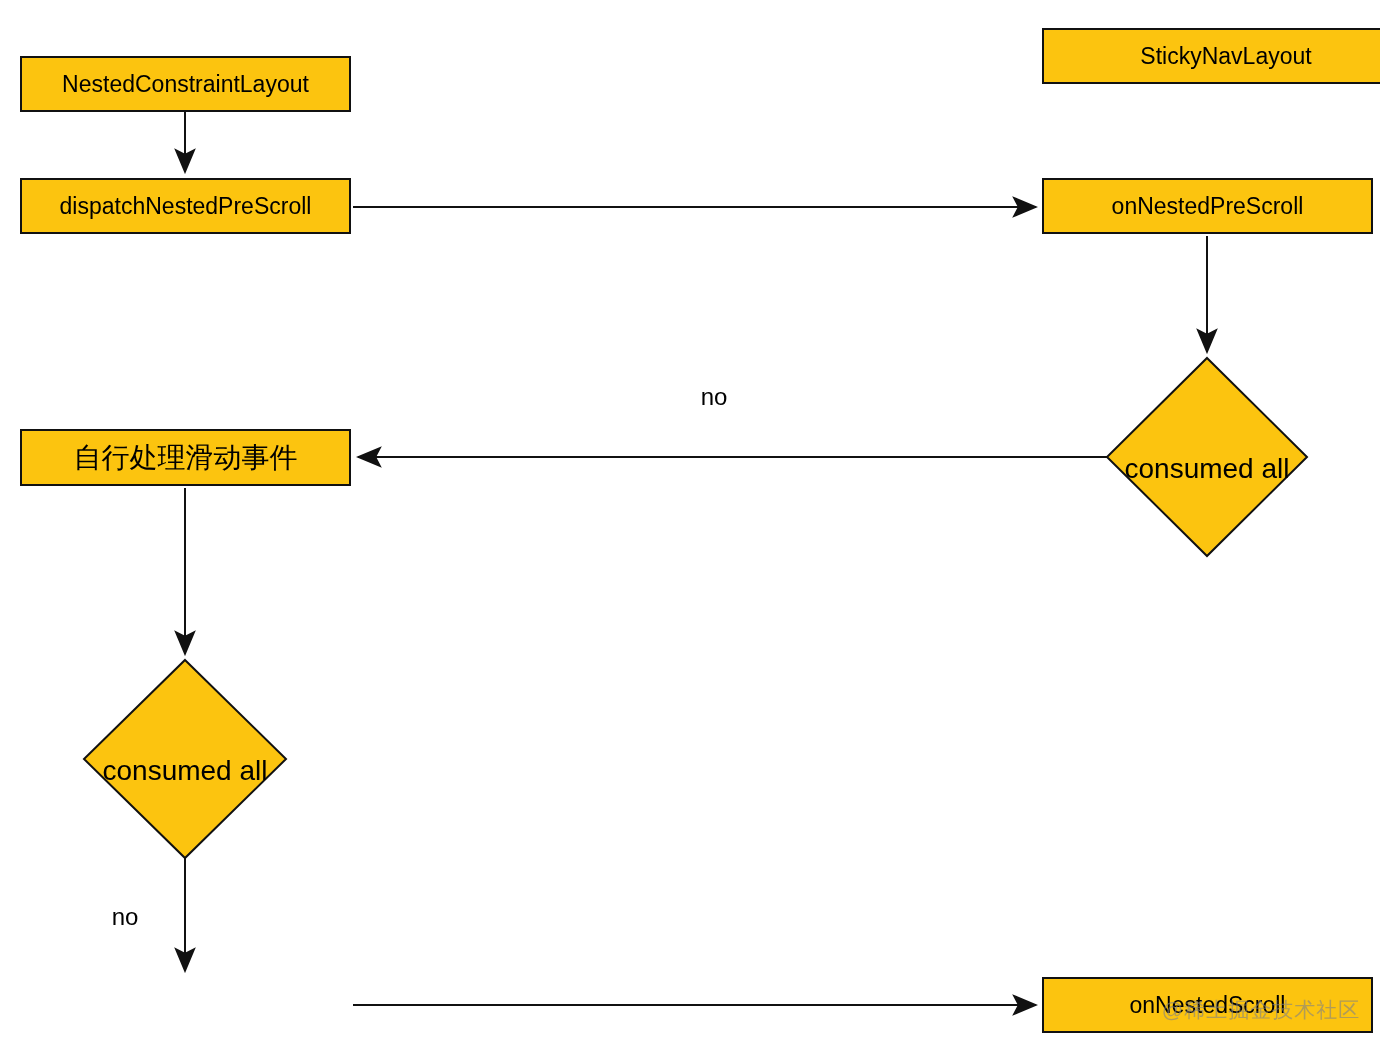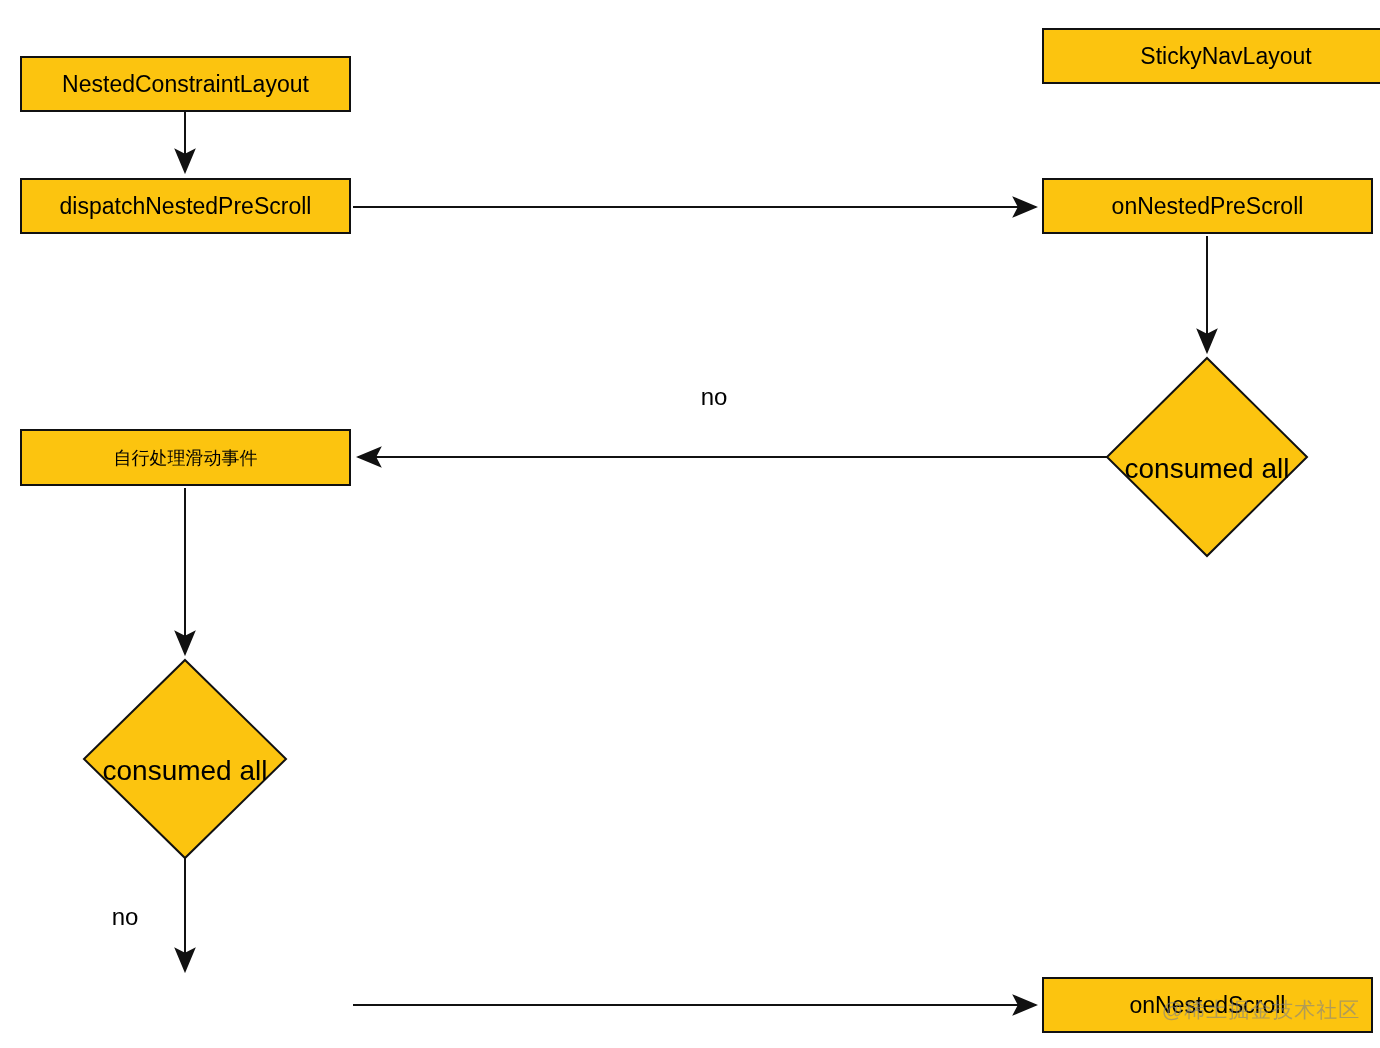--- a/index.html
+++ b/index.html
@@ -30,21 +30,21 @@
     border: 2px solid #111111;
     display: flex;
     align-items: center;
     justify-content: center;
     color: #000000;
     font-size: 23px;
     z-index: 2;
     white-space: nowrap;
   }
   .node.cjk {
-    font-size: 18px;
+    font-size: 28px;
   }
   .diamond-label {
     position: absolute;
     width: 200px;
     text-align: center;
     color: #000000;
     font-size: 28px;
     z-index: 3;
     white-space: nowrap;
     margin-top: 11px;

